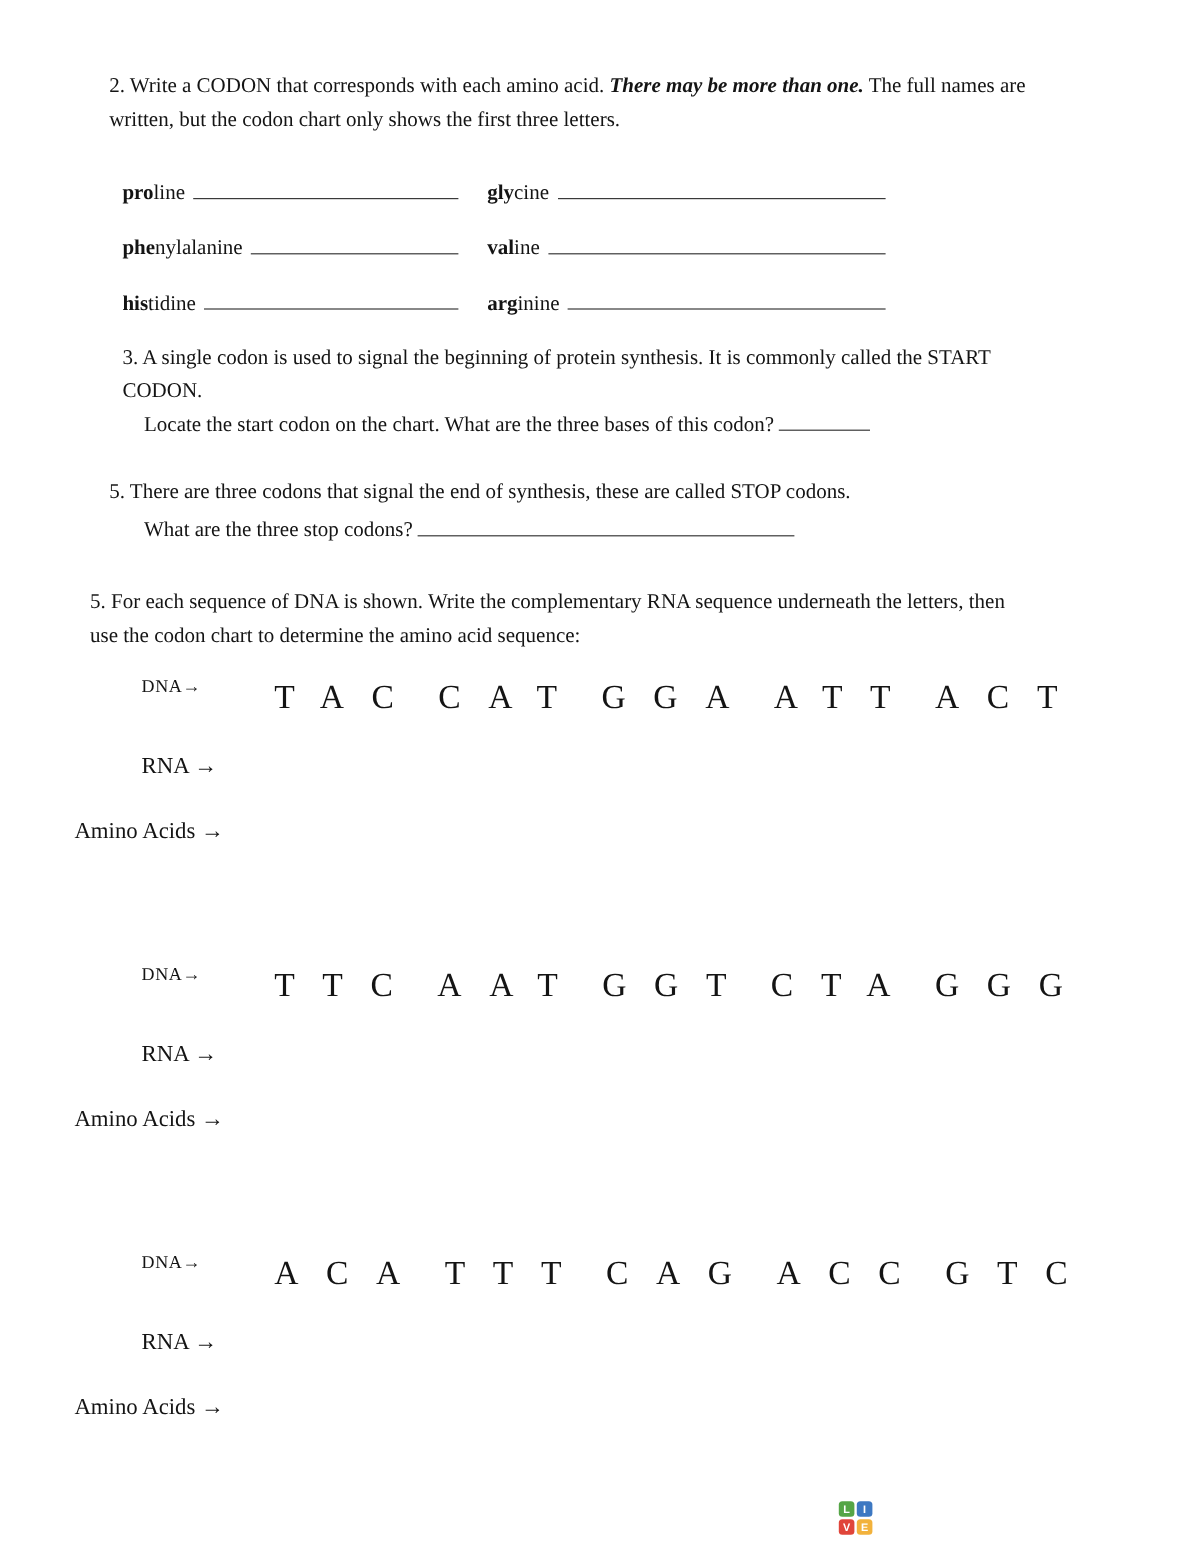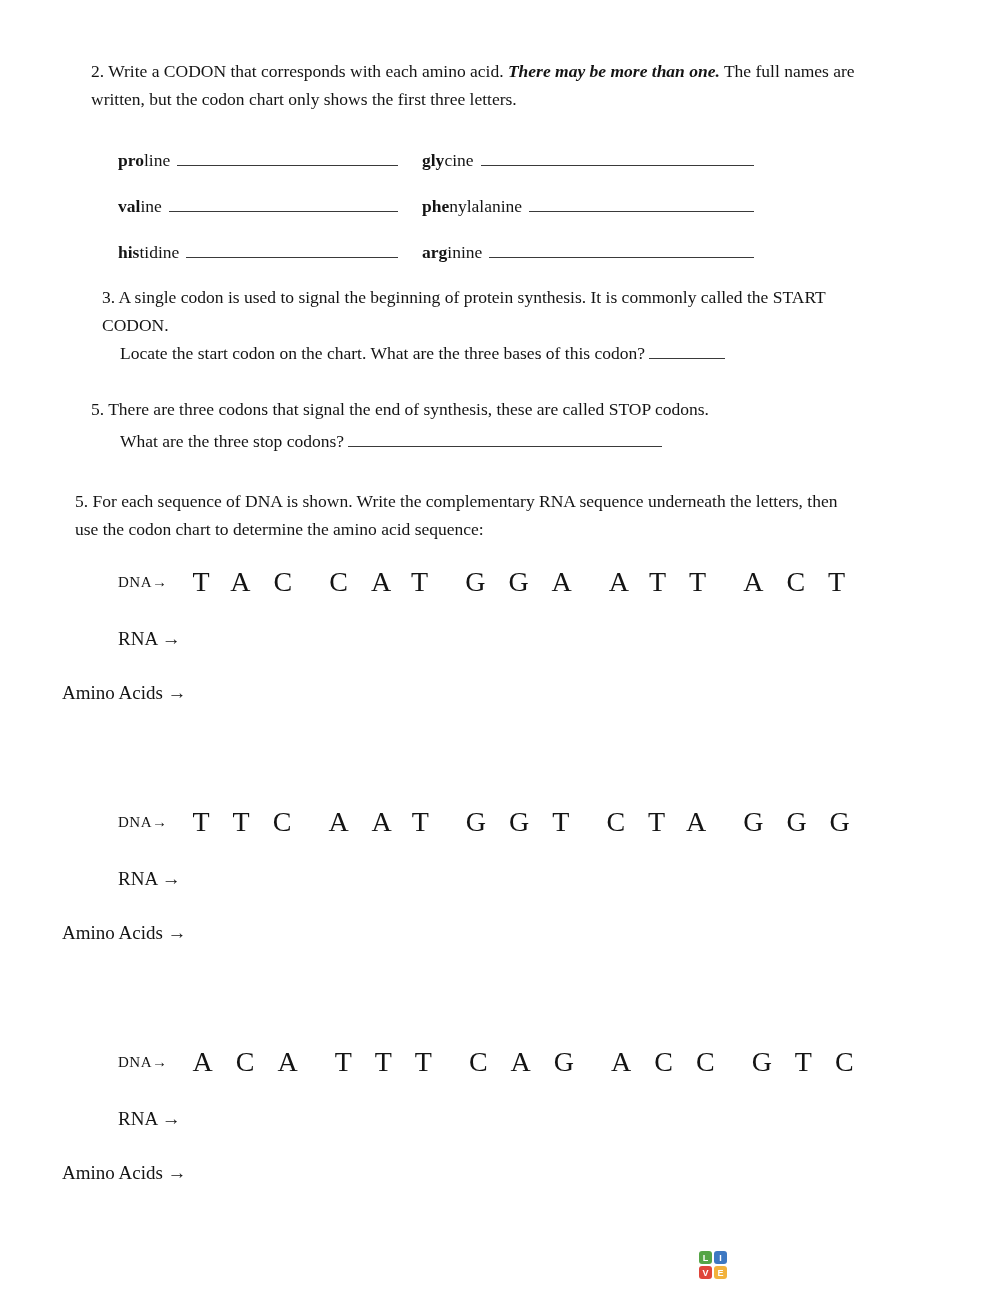--- a/index.html
+++ b/index.html
@@ -16,21 +16,21 @@
   .bi { font-weight: bold; font-style: italic; }
 
   #q2-para   { top: 57px;  left: 57px; width: 880px; }
   #q3-para   { top: 283px; left: 68px; width: 880px; }
   #q3-question { top: 339px; left: 120px; width: 860px; }
   #q4-para   { top: 395px; left: 57px; width: 880px; }
   #q4-question { top: 427px; left: 120px; width: 860px; }
   #q5-para   { top: 487px; left: 41px; width: 880px; }
 
   #amino-grid {
-    position: absolute; top: 149px; left: 118px;
+    position: absolute; top: 149px; left: 102px;
     display: grid;
     grid-template-columns: 280px 332px;
     column-gap: 70px; row-gap: 14px; gap: 24px;
   }
   .amino-item { display: flex; align-items: baseline; font-size: 17.5px; line-height: 22px; }
   .amino-item .pfx { font-weight: bold; }
   .amino-blank {
     flex: 1; height: 15px; margin-left: 7px;
     border-bottom: 1.6px solid #3a3a3a;
   }
@@ -40,21 +40,21 @@
     border-bottom: 1.6px solid #3a3a3a;
     vertical-align: baseline;
   }
   #q3-blank { width: 76px; }
   #q4-blank { width: 314px; }
 
   .seq-block { position: absolute; left: 0; width: 1000px; height: 160px; }
   #seq-0 { top: 565px; }
   #seq-1 { top: 805px; }
   #seq-2 { top: 1045px; }
-  .dna-row { position: absolute; top: 0; left: 118px; display: flex; align-items: center; white-space: nowrap; }
+  .dna-row { position: absolute; top: 0; left: 118px; display: flex; align-items: flex-start; white-space: nowrap; gap: 36px; }
   .dna-label { font-size: 15px; letter-spacing: 0.5px; }
   .codon-groups { margin-left: 25px; font-size: 28px; line-height: 34px; }
   .codon { letter-spacing: 23px; margin-right: 14px; }
   .rna-row { position: absolute; top: 63px; left: 118px; font-size: 19px; white-space: nowrap; }
   .amino-row { position: absolute; top: 117px; left: 62px; font-size: 19px; white-space: nowrap; }
 
   #footer-logo {
     position: absolute; top: 1251px; left: 699px;
     display: flex; align-items: center; cursor: pointer;
   }
@@ -85,25 +85,25 @@
 <div id="amino-grid">
     <div class="amino-item">
       <span><span class="pfx">pro</span><span>line</span></span>
       <span class="amino-blank" style="border-bottom-color: rgb(58, 58, 58);"></span>
     </div>
     <div class="amino-item">
       <span><span class="pfx">gly</span><span>cine</span></span>
       <span class="amino-blank" style="border-bottom-color: rgb(58, 58, 58);"></span>
     </div>
     <div class="amino-item">
-      <span><span class="pfx">val</span><span>ine</span></span>
+      <span><span class="pfx">phe</span><span>nylalanine</span></span>
       <span class="amino-blank" style="border-bottom-color: rgb(58, 58, 58);"></span>
     </div>
     <div class="amino-item">
-      <span><span class="pfx">phe</span><span>nylalanine</span></span>
+      <span><span class="pfx">val</span><span>ine</span></span>
       <span class="amino-blank" style="border-bottom-color: rgb(58, 58, 58);"></span>
     </div>
     <div class="amino-item">
       <span><span class="pfx">his</span><span>tidine</span></span>
       <span class="amino-blank" style="border-bottom-color: rgb(58, 58, 58);"></span>
     </div>
     <div class="amino-item">
       <span><span class="pfx">arg</span><span>inine</span></span>
       <span class="amino-blank" style="border-bottom-color: rgb(58, 58, 58);"></span>
     </div>

